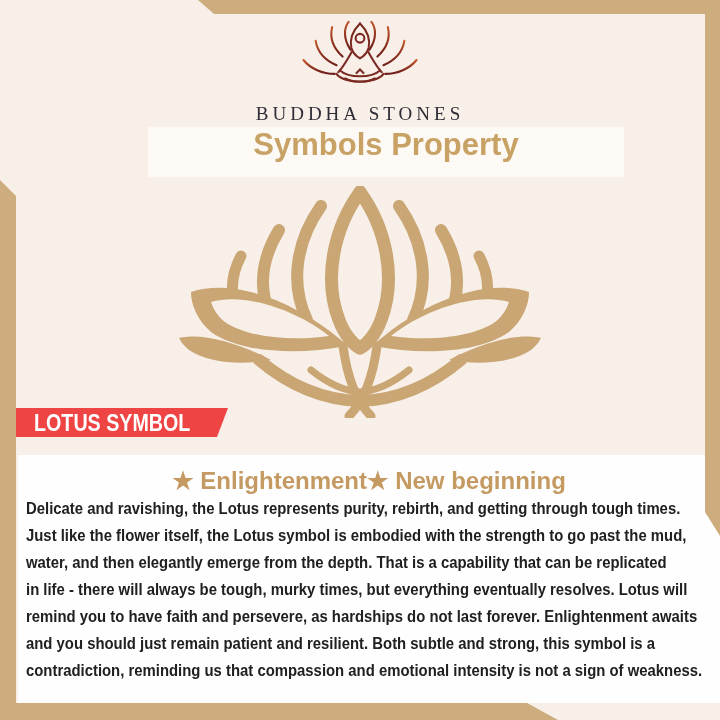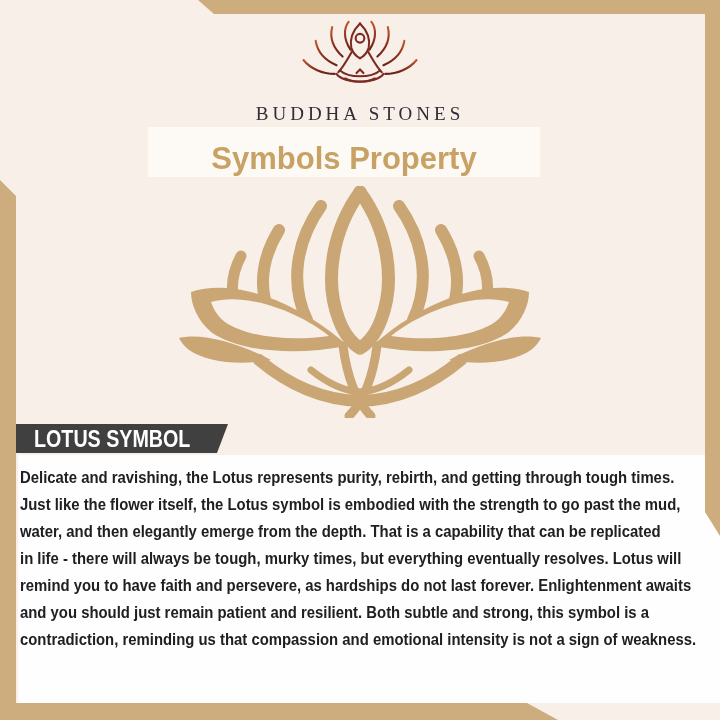--- a/index.html
+++ b/index.html
@@ -19,40 +19,40 @@
   .strip-bottom{left:0;top:703px;width:558px;height:17px;
     clip-path:polygon(0 0,527px 0,100% 100%,0 100%);}
 
   
   .logo-wrap{position:absolute;left:0;top:20px;width:720px;
     display:flex;flex-direction:column;align-items:center;z-index:2;}
   .brand-name{margin-top:3px;font-family:"Liberation Serif", serif;
     font-size:19px;letter-spacing:4px;color:#2f2e37;font-weight:500;text-align:center;}
 
   
-  .title-band{position:absolute;left:148px;top:127px;width:392px;height:50px;
-    background:#fdfaf6;display:flex;align-items:flex-end;justify-content:center;z-index:2;}
+  .title-band{position:absolute;left:148px;top:127px;width:476px;height:50px;
+    background:#fdfaf6;display:flex;align-items:flex-start;justify-content:center;z-index:2;}
   .title-band .title-text{color:#c8a164;font-size:31px;font-weight:bold;letter-spacing:0px;}
 
   
   .lotus-wrap{position:absolute;left:175px;top:186px;width:370px;height:232px;z-index:1;}
 
   
-  .label-banner{position:absolute;left:16px;top:424px;width:212px;height:29px;
-    background:#404040;z-index:2;display:flex;align-items:center;
+  .label-banner{position:absolute;left:16px;top:408px;width:212px;height:29px;
+    background:#ef4444;z-index:2;display:flex;align-items:center;
     clip-path:polygon(0 0,100% 0,calc(100% - 11px) 100%,0 100%);}
   .label-banner .label-text{color:#ffffff;font-size:24px;font-weight:bold;
     padding-left:22px;white-space:nowrap;transform:scaleX(0.82);transform-origin:0 50%;}
 
   
   .content-box{position:absolute;left:18px;top:455px;width:702px;height:248px;
     background:#fefefe;z-index:3;overflow:hidden;}
   .content-heading{margin-top:12px;text-align:center;color:#c49a62;
     font-size:24px;font-weight:bold;letter-spacing:0px;}
-  .body-lines{margin-top:9px;padding-left:2px;}
+  .body-lines{padding-left:8px;}
   .body-line{height:27px;line-height:27px;white-space:nowrap;color:#202023;
     font-size:17px;font-weight:bold;transform:scaleX(0.875);transform-origin:0 50%;}
 </style>
 </head>
 <body>
 
 <div class="strip strip-top"></div>
 <div class="strip strip-right"></div>
 <div class="strip strip-left"></div>
 <div class="strip strip-bottom"></div>
@@ -110,20 +110,21 @@
     </g>
     <use href="#lhalf" transform="translate(370,0) scale(-1,1)"></use>
   </svg>
 </div>
 
 <div class="label-banner">
   <span class="label-text">LOTUS SYMBOL</span>
 </div>
 
 <div class="content-box">
+  <div class="content-heading">★ Enlightenment★ New beginning</div>
   <div class="body-lines">
     <div class="body-line">Delicate and ravishing, the Lotus represents purity, rebirth, and getting through tough times.</div>
     <div class="body-line">Just like the flower itself, the Lotus symbol is embodied with the strength to go past the mud,</div>
     <div class="body-line">water, and then elegantly emerge from the depth. That is a capability that can be replicated</div>
     <div class="body-line">in life - there will always be tough, murky times, but everything eventually resolves. Lotus will</div>
     <div class="body-line">remind you to have faith and persevere, as hardships do not last forever. Enlightenment awaits</div>
     <div class="body-line">and you should just remain patient and resilient. Both subtle and strong, this symbol is a</div>
     <div class="body-line">contradiction, reminding us that compassion and emotional intensity is not a sign of weakness.</div>
   </div>
 </div>

